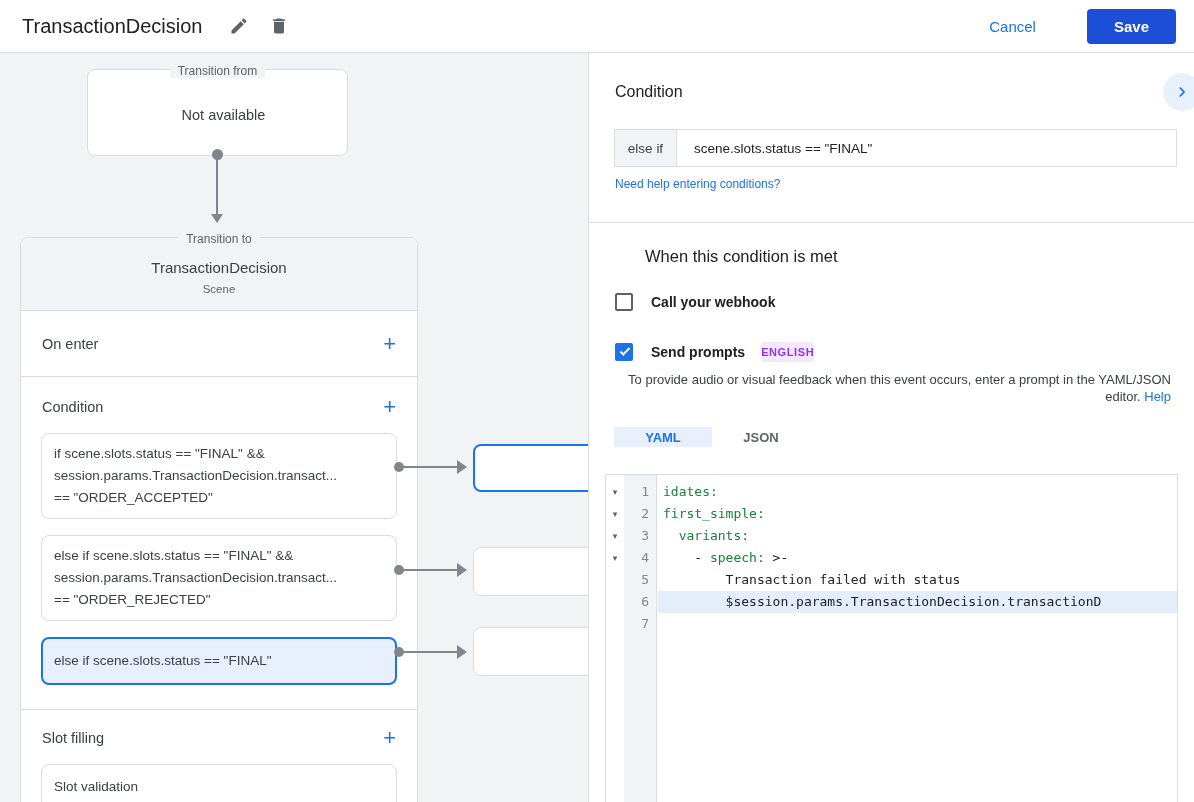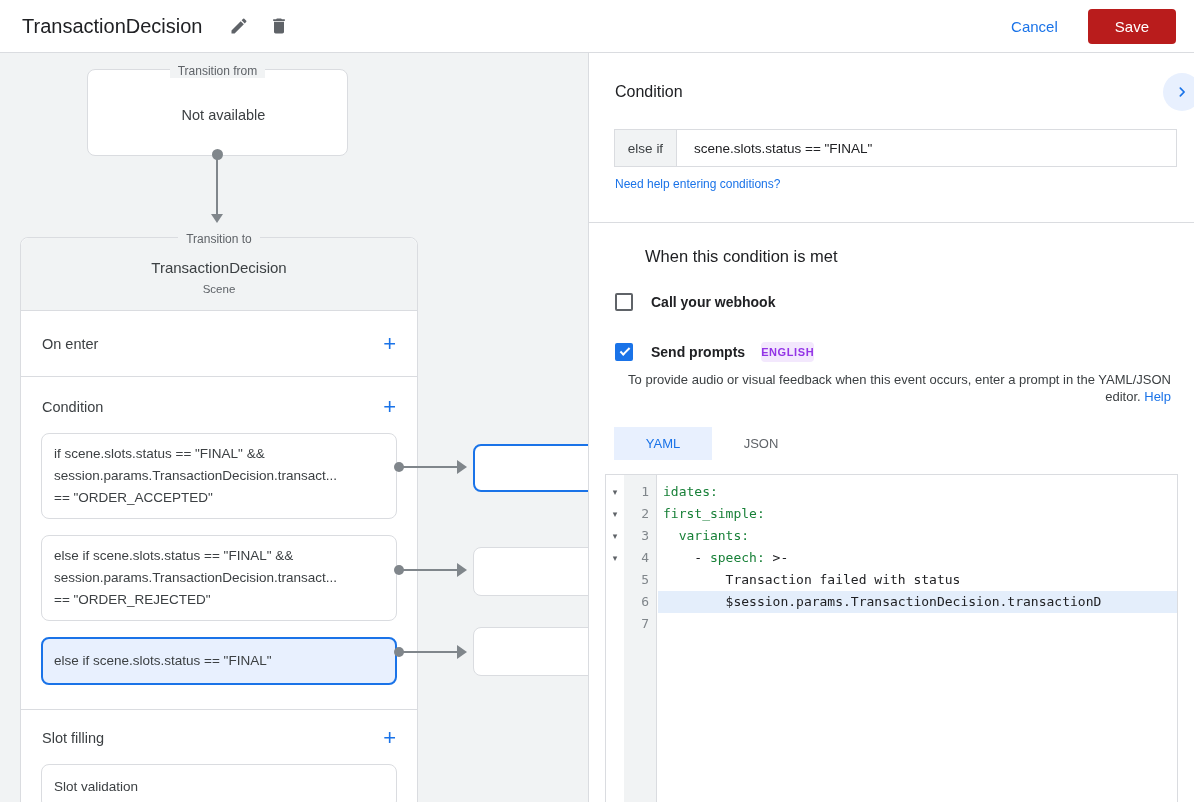--- a/index.html
+++ b/index.html
@@ -8,22 +8,22 @@
 
   
   .topbar { position:absolute; left:0; top:0; right:0; height:53px; background:#fff;
             border-bottom:1px solid #dadce0; display:flex; align-items:center; z-index:6; }
   .page-title { margin-left:22px; font-size:20px; color:#202124; }
   .icon-btn { width:20px; height:20px; color:#5f6368; cursor:pointer; }
   .icon-btn svg { width:20px; height:20px; fill:currentColor; }
   .edit-btn { margin-left:27px; }
   .del-btn  { margin-left:20px; }
   .topbar-right { margin-left:auto; display:flex; align-items:center; margin-right:18px; }
-  .cancel-btn { color:#1a73e8; font-size:15px; font-weight:500; margin-right:30px; cursor:pointer; }
-  .save-btn { background:#b91c1c; color:#fff; font-size:15px; font-weight:400;
+  .cancel-btn { color:#1a73e8; font-size:15px; font-weight:500; margin-right:51px; cursor:pointer; }
+  .save-btn { background:#1d4ed8; color:#fff; font-size:15px; font-weight:700;
               border:none; border-radius:4px; padding:9px 27px; cursor:pointer; }
 
   
   .canvas { position:absolute; left:0; top:53px; width:1194px; bottom:0; background:#f1f3f4; z-index:1; }
 
   .fieldset-label { position:absolute; top:-9px; left:0; right:0; text-align:center; pointer-events:none; }
   .fieldset-label span { background:#f1f3f4; color:#5f6368; font-size:12px; padding:0 8px; }
 
   .tf-box { position:absolute; left:87px; top:16px; width:261px; height:87px;
             background:#fff; border:1px solid #dadce0; border-radius:8px;padding-left:12px; }
@@ -96,22 +96,22 @@
               border-left:2px solid #fff; border-bottom:2px solid #fff; transform:rotate(-45deg); }
   .check-label { font-size:14px; font-weight:700; color:#202124; }
   .lang-badge { margin-left:16px; background:#f3e8fd; color:#9334e6; font-size:11px; font-weight:700;
                 letter-spacing:.6px; padding:4px 0; border-radius:4px; }
 
   .prompt-desc { position:absolute; left:26px; top:318px; width:556px; font-size:13px;
                  line-height:17px; color:#3c4043;text-align:right; }
   .inline-link { color:#1a73e8; cursor:pointer; }
 
   .tabs { position:absolute; left:25px; top:374px; display:flex; }
-  .tab { width:98px; height:33px; display:flex; align-items:center; justify-content:center;
-         font-size:13px; font-weight:400; cursor:pointer; }
+  .tab { width:98px; height:20px; display:flex; align-items:center; justify-content:center;
+         font-size:13px; font-weight:700; cursor:pointer; }
   .tab.active { background:#e8f0fe; color:#1a73e8; }
   .tab.inactive { color:#5f6368; }
 
   .editor { position:absolute; left:16px; top:421px; right:16px; bottom:-2px; border:1px solid #dadce0; }
   .ed-fold { position:absolute; left:0; top:0; bottom:0; width:18px; background:#fff; padding-top:6px; }
   .ed-nums { position:absolute; left:18px; top:0; bottom:0; width:33px; background:#f1f3f4;
              border-right:1px solid #dadce0; padding-top:6px; }
   .ed-code { position:absolute; left:52px; top:0; right:0; bottom:0; overflow:hidden; padding-top:6px; }
   .ed-row { height:22px; line-height:22px; font-family:"DejaVu Sans Mono", monospace; font-size:13px; }
   .fold-cell { font-family:"Liberation Sans", sans-serif; font-size:9px; color:#5f6368; text-align:center; cursor:pointer; }

